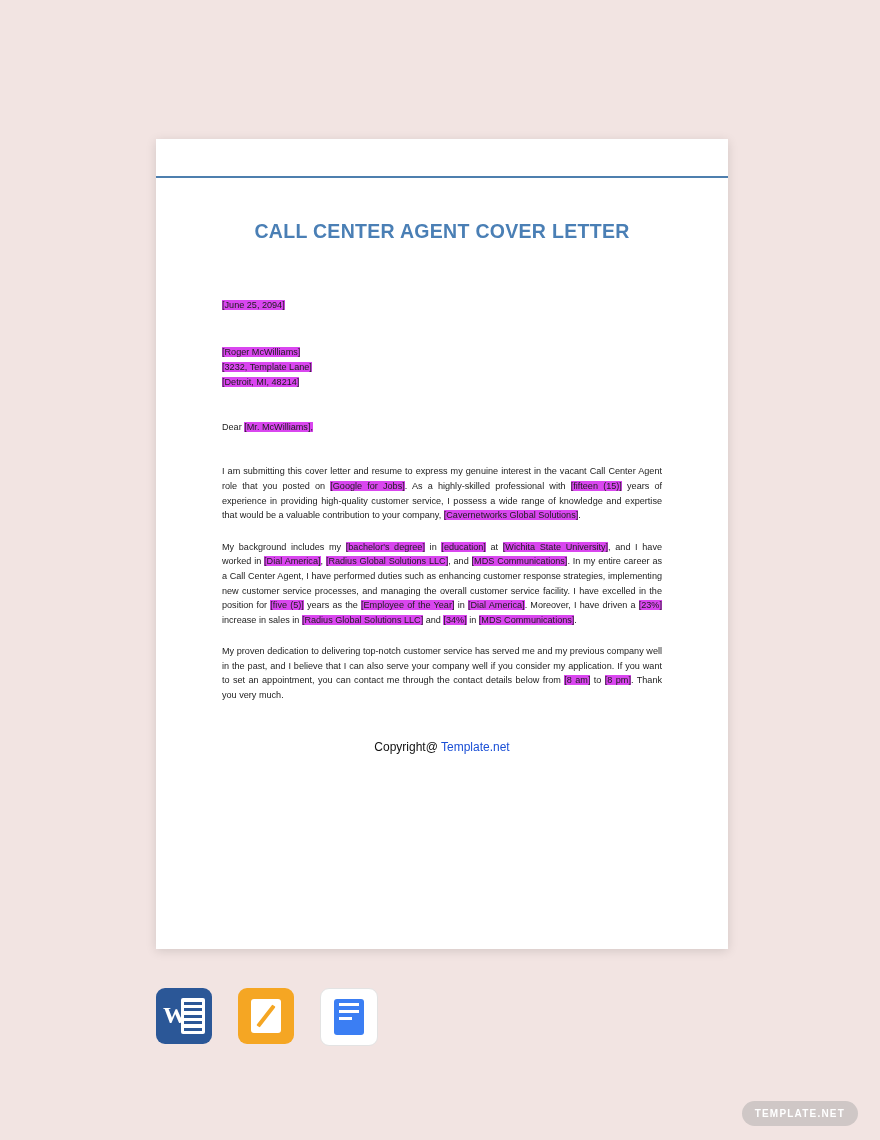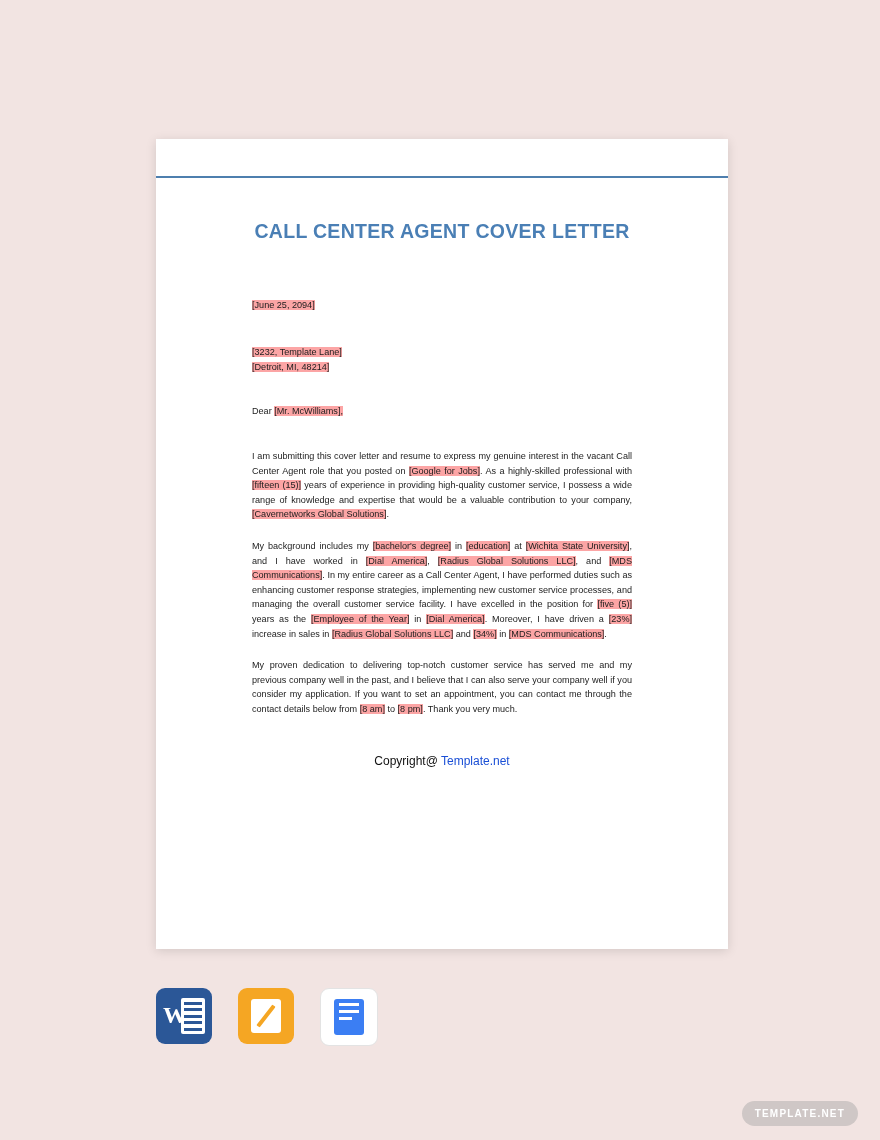--- a/index.html
+++ b/index.html
@@ -23,34 +23,34 @@
     width: 572px;
     height: 810px;
     background: #ffffff;
     box-shadow: 0 2px 10px rgba(0,0,0,0.13);
   }
   .page-topband {
     height: 37px;
     border-bottom: 2px solid #4e7fae;
   }
   .page-inner {
-    padding: 0 96px;
+    padding: 0 66px;
   }
 
   .doc-title {
     text-align: center;
     color: #4a7fb5;
     font-size: 19.5px;
     font-weight: bold;
     letter-spacing: 0.3px;
     margin-top: 42px;
   }
 
   .hl {
-    background: #fca5a5;
+    background: #d946ef;
   }
 
   .body-block {
     color: #1c1c1c;
     font-size: 9.1px;
     line-height: 14.6px;
   }
 
   .date-line {
     margin-top: 55px;
@@ -199,20 +199,21 @@
 
     <div class="doc-title">CALL CENTER AGENT COVER LETTER</div>
 
     <div class="body-block">
 
       <div class="date-line">
         <span class="hl">[June 25, 2094]</span>
       </div>
 
       <div class="addr-block">
+        <div><span class="hl">[Roger McWilliams]</span></div>
         <div><span class="hl">[3232, Template Lane]</span></div>
         <div><span class="hl">[Detroit, MI, 48214]</span></div>
       </div>
 
       <div class="salutation">
         <span>Dear </span><span class="hl">[Mr. McWilliams],</span>
       </div>
 
       <div class="para p1">
         <span>I am submitting this cover letter and resume to express my genuine interest in the vacant Call Center Agent role that you posted on </span><span class="hl">[Google for Jobs]</span><span>. As a highly-skilled professional with </span><span class="hl">[fifteen (15)]</span><span> years of experience in providing high-quality customer service, I possess a wide range of knowledge and expertise that would be a valuable contribution to your company, </span><span class="hl">[Cavernetworks Global Solutions]</span><span>.</span>

